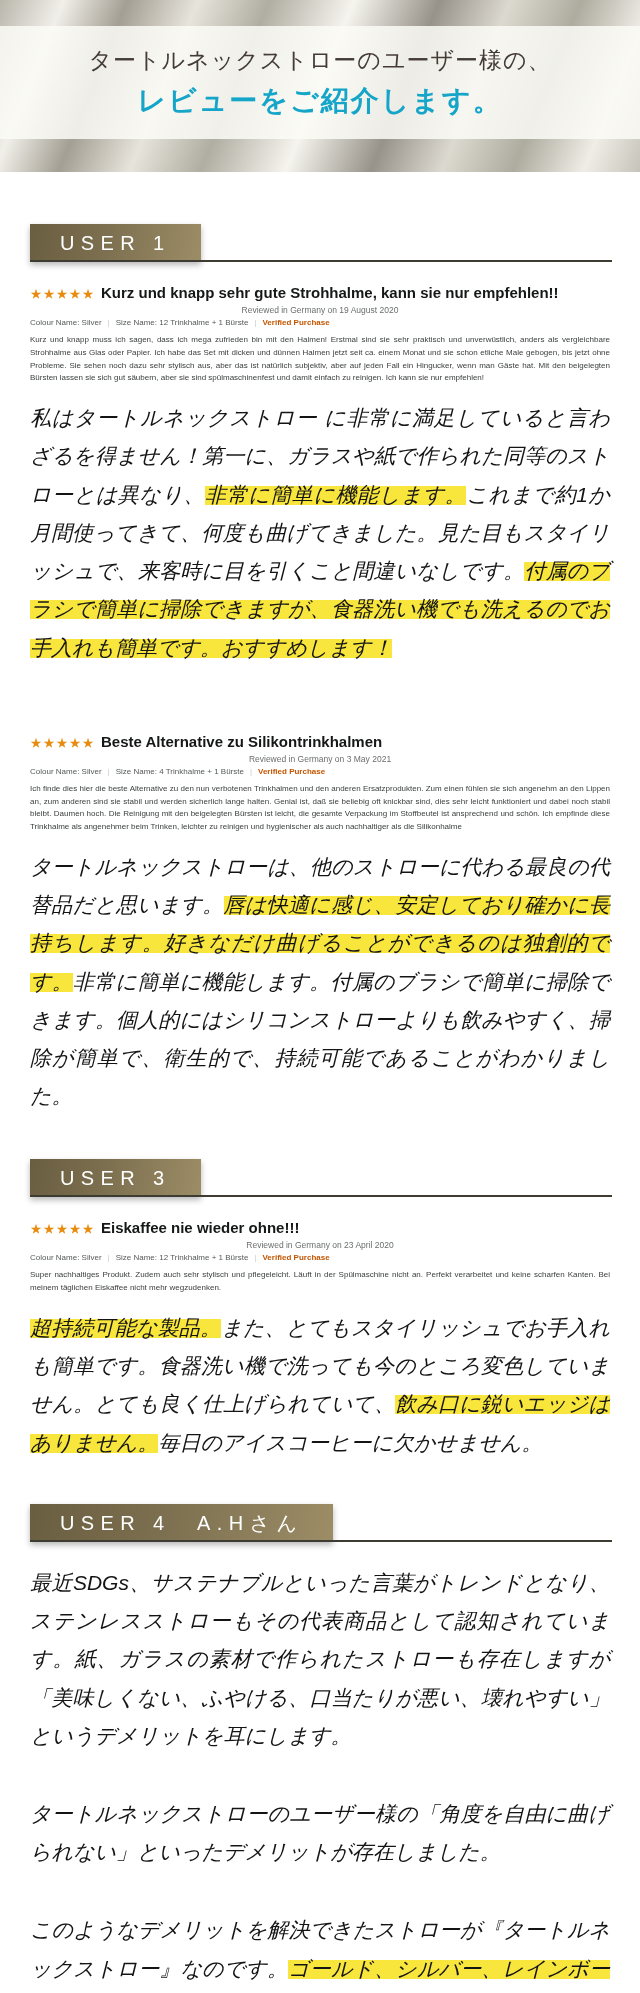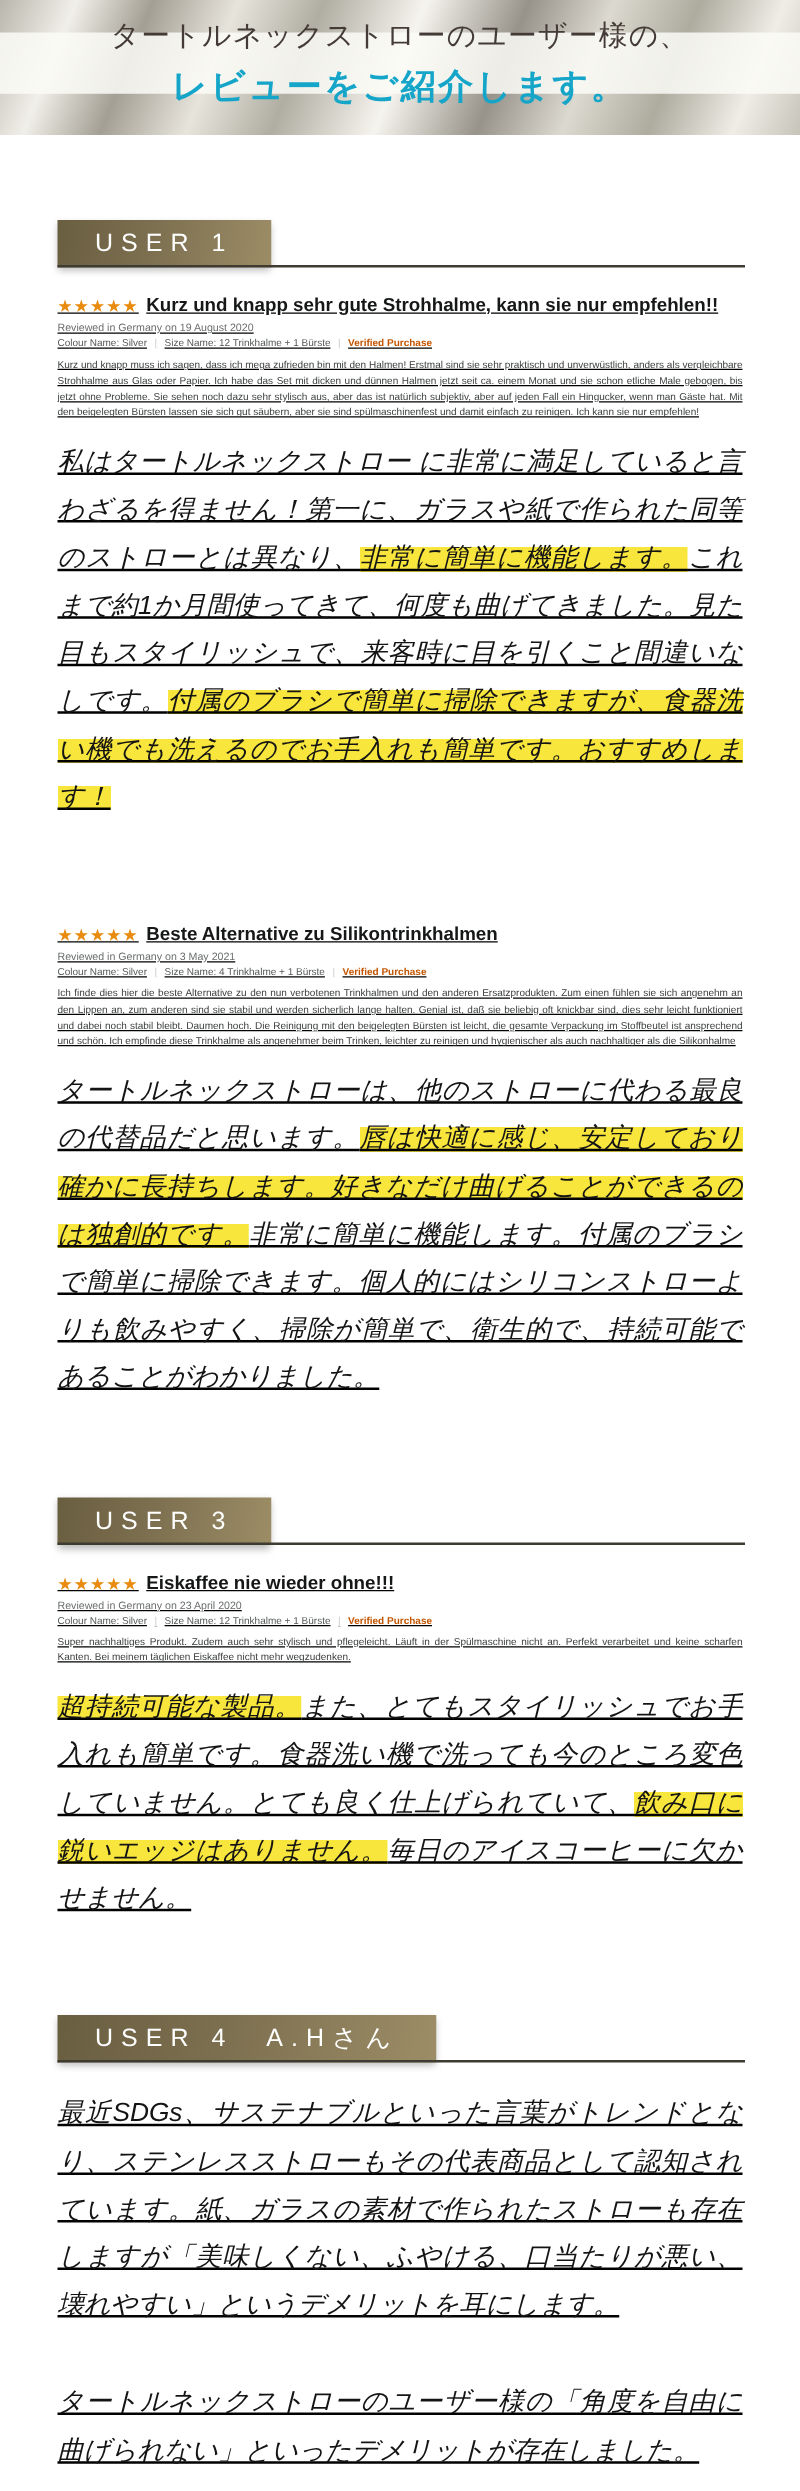--- a/index.html
+++ b/index.html
@@ -5,41 +5,41 @@
   html,body{margin:0;padding:0;}
   body{
     width:640px;
     background:#ffffff;
     font-family:"Liberation Sans", sans-serif;
     -webkit-font-smoothing:antialiased;
   }
   
   .hero{
     position:relative;
-    height:108px;
+    height:172px;
     background:linear-gradient(112deg,
       #b9b6ac 0%, #f1efe9 9%, #a39f94 18%, #e7e4dc 28%,
       #b0ada2 38%, #f6f4ee 50%, #97938a 62%, #dcd9d0 72%,
       #aeab9f 82%, #efede6 92%, #c6c3b9 100%);
     text-align:right;
   }
   .hero-band{
     position:absolute; left:0; right:0; top:26px; bottom:33px;
     background:rgba(252,251,247,0.85);
     display:flex; flex-direction:column; align-items:center; justify-content:center;
     gap:6px;
   }
   .hero-line1{
     font-size:23px; color:#443b36; letter-spacing:1px; font-weight:500;
   }
   .hero-line2{
     font-size:28px; font-weight:bold; letter-spacing:2px;
   }
   
-  .section{margin:16px;text-decoration:underline;}
+  .section{margin:0;}
   .banner-row{
     position:relative;
     margin:0 28px 0 30px;
     height:40px;
   }
   .banner-row::after{
     content:""; position:absolute; left:0; right:0; bottom:0; height:2px;
     background:#3e3b33;
   }
   .banner{
@@ -53,21 +53,21 @@
     white-space:nowrap;
   }
   
   .review{
     margin:22px 30px 0 30px;
     font-family:"Liberation Sans", sans-serif;
   }
   .review-head{display:flex; align-items:baseline; gap:6px;}
   .stars{color:#e88b0e; font-size:12px; letter-spacing:1px; line-height:1;}
   .review-title{font-size:15px; font-weight:bold; color:#161717;}
-  .review-meta{font-size:8.5px; color:#6b6e6e; margin-top:4px;}
+  .review-meta{font-size:8.5px; color:#6b6e6e; margin-top:4px;text-align:center;}
   .review-opts{font-size:8px; color:#565959; margin-top:3px; display:flex; gap:6px; align-items:baseline;text-align:right;}
   .opt-sep{color:#c9cccc;}
   .verified{color:#c45500; font-weight:bold;}
   .review-body{font-size:8px; color:#3d4040; line-height:1.6; margin-top:7px; text-align:justify;}
   
   .jp{
     margin:14px 30px 0 30px;
     font-size:21px;
     line-height:1.82;
     color:#141414;

